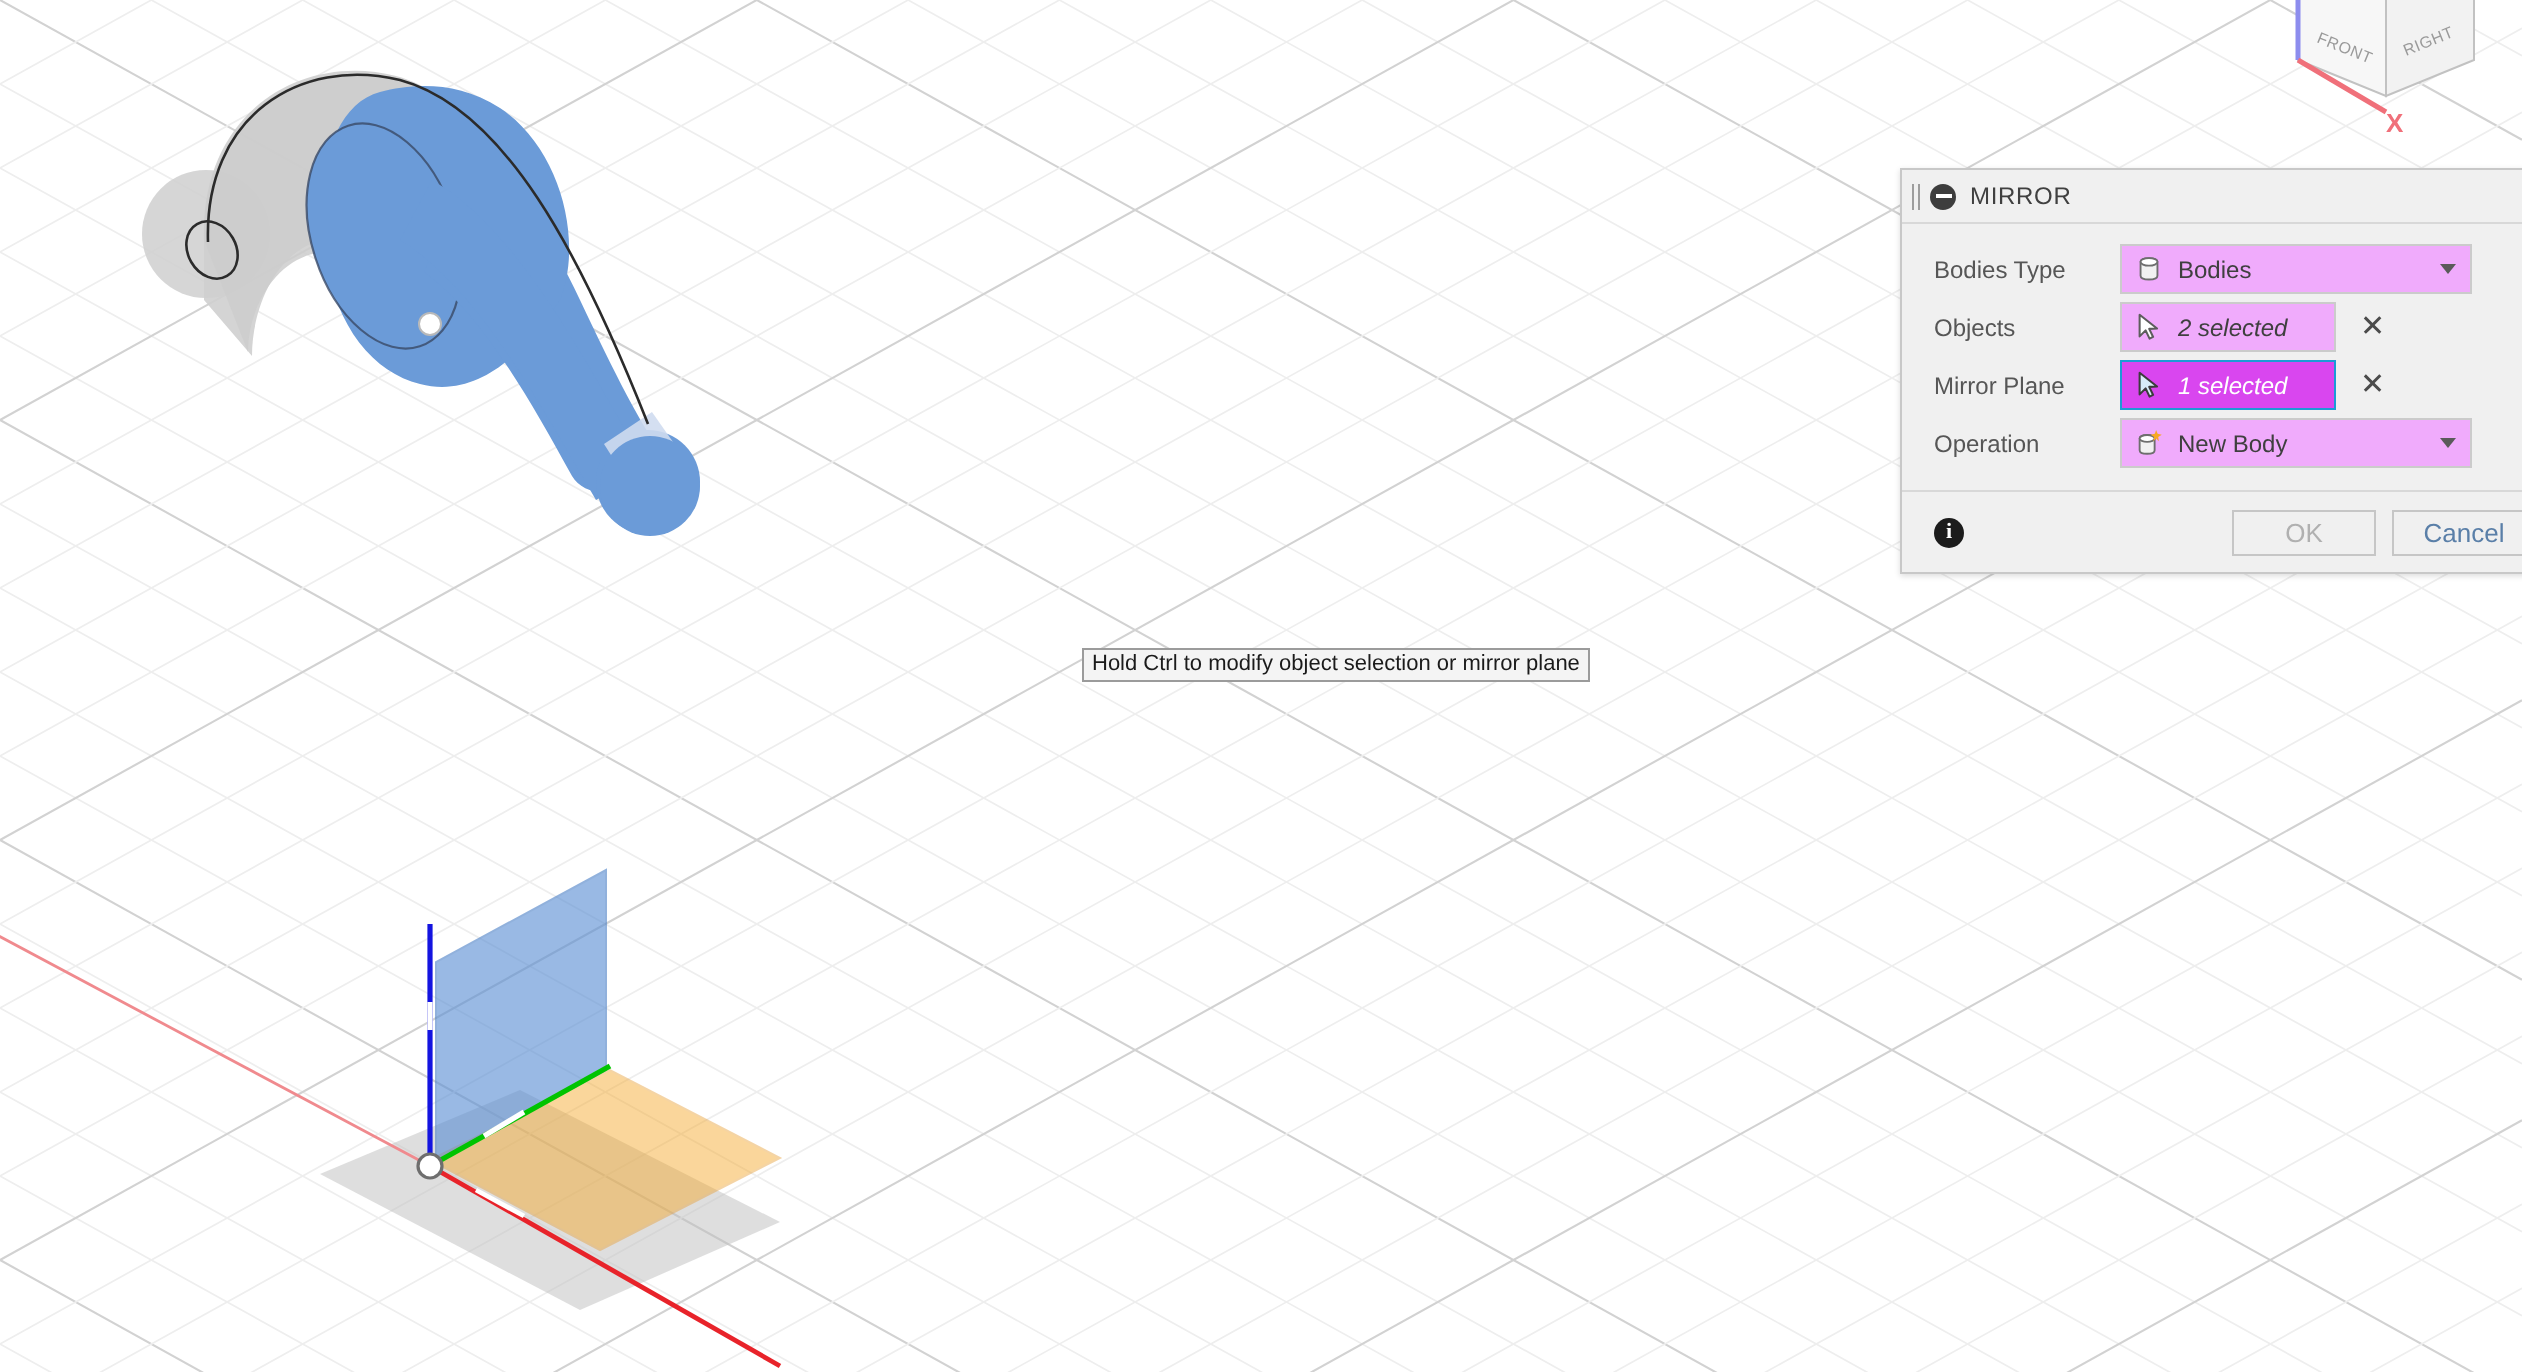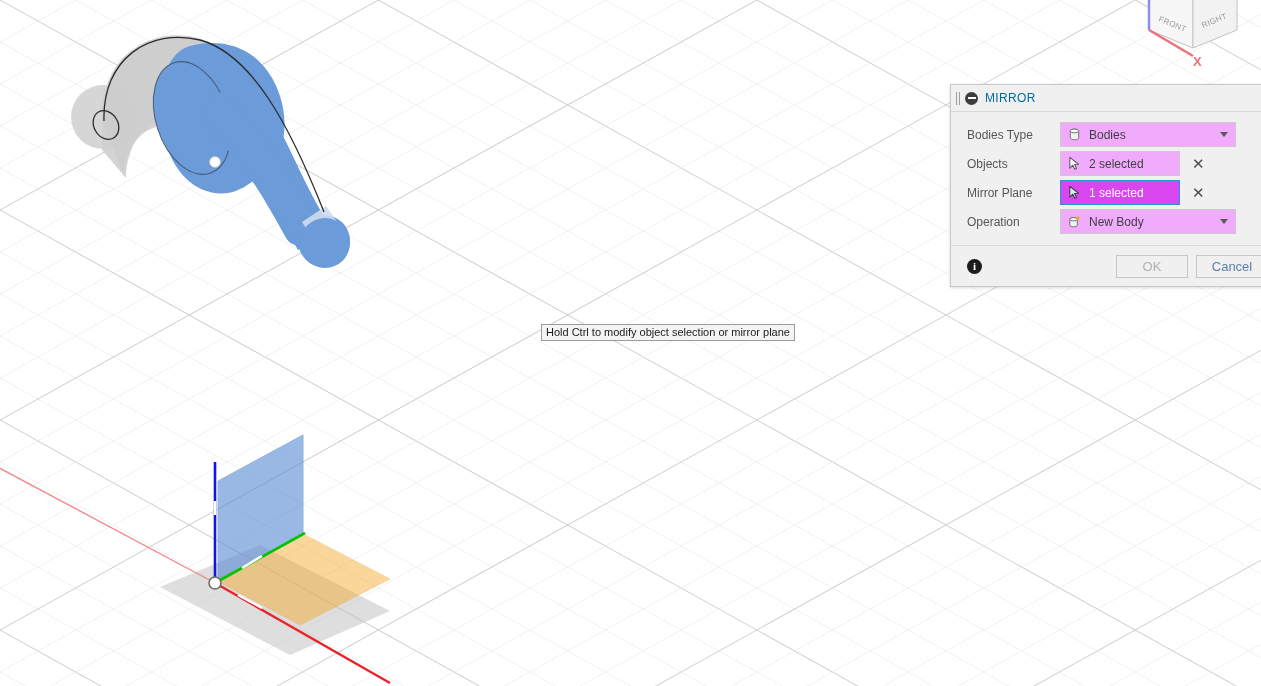--- a/index.html
+++ b/index.html
@@ -105,21 +105,21 @@
   }
   .collapse-icon::after {
     content: "";
     position: absolute;
     left: 2.5px; top: 5.5px;
     width: 8px; height: 2px;
     background: #ffffff;
   }
   .dlg-title {
     font-size: 12px;
-    color: #0369a1;
+    color: #404040;
     letter-spacing: .35px;
   }
 
   .dlg-body { padding: 8px 0 9px 0; }
 
   .row {
     display: flex;
     align-items: center;
     height: 29px;
     padding-left: 16px;
@@ -133,21 +133,21 @@
   .control {
     height: 25px;
     display: flex;
     align-items: center;
     background: #f0abfc;
     border: 1px solid #cbcbcb;
     padding: 0 6px;
     position: relative;
   }
   .control.wide { width: 176px; }
-  .control.sel  { width: 120px; }
+  .control.sel  { width: 108px; font-style: italic; }
   .control.sel.active {
     background: #d946ef;
     border-color: #1c9ad6;
     color: #ffffff;
   }
   .ctl-text { font-size: 12px; margin-left: 7px; color: #3f3f3f; }
   .control.sel.active .ctl-text { color: #ffffff; }
   .caret {
     position: absolute;
     right: 7px;

